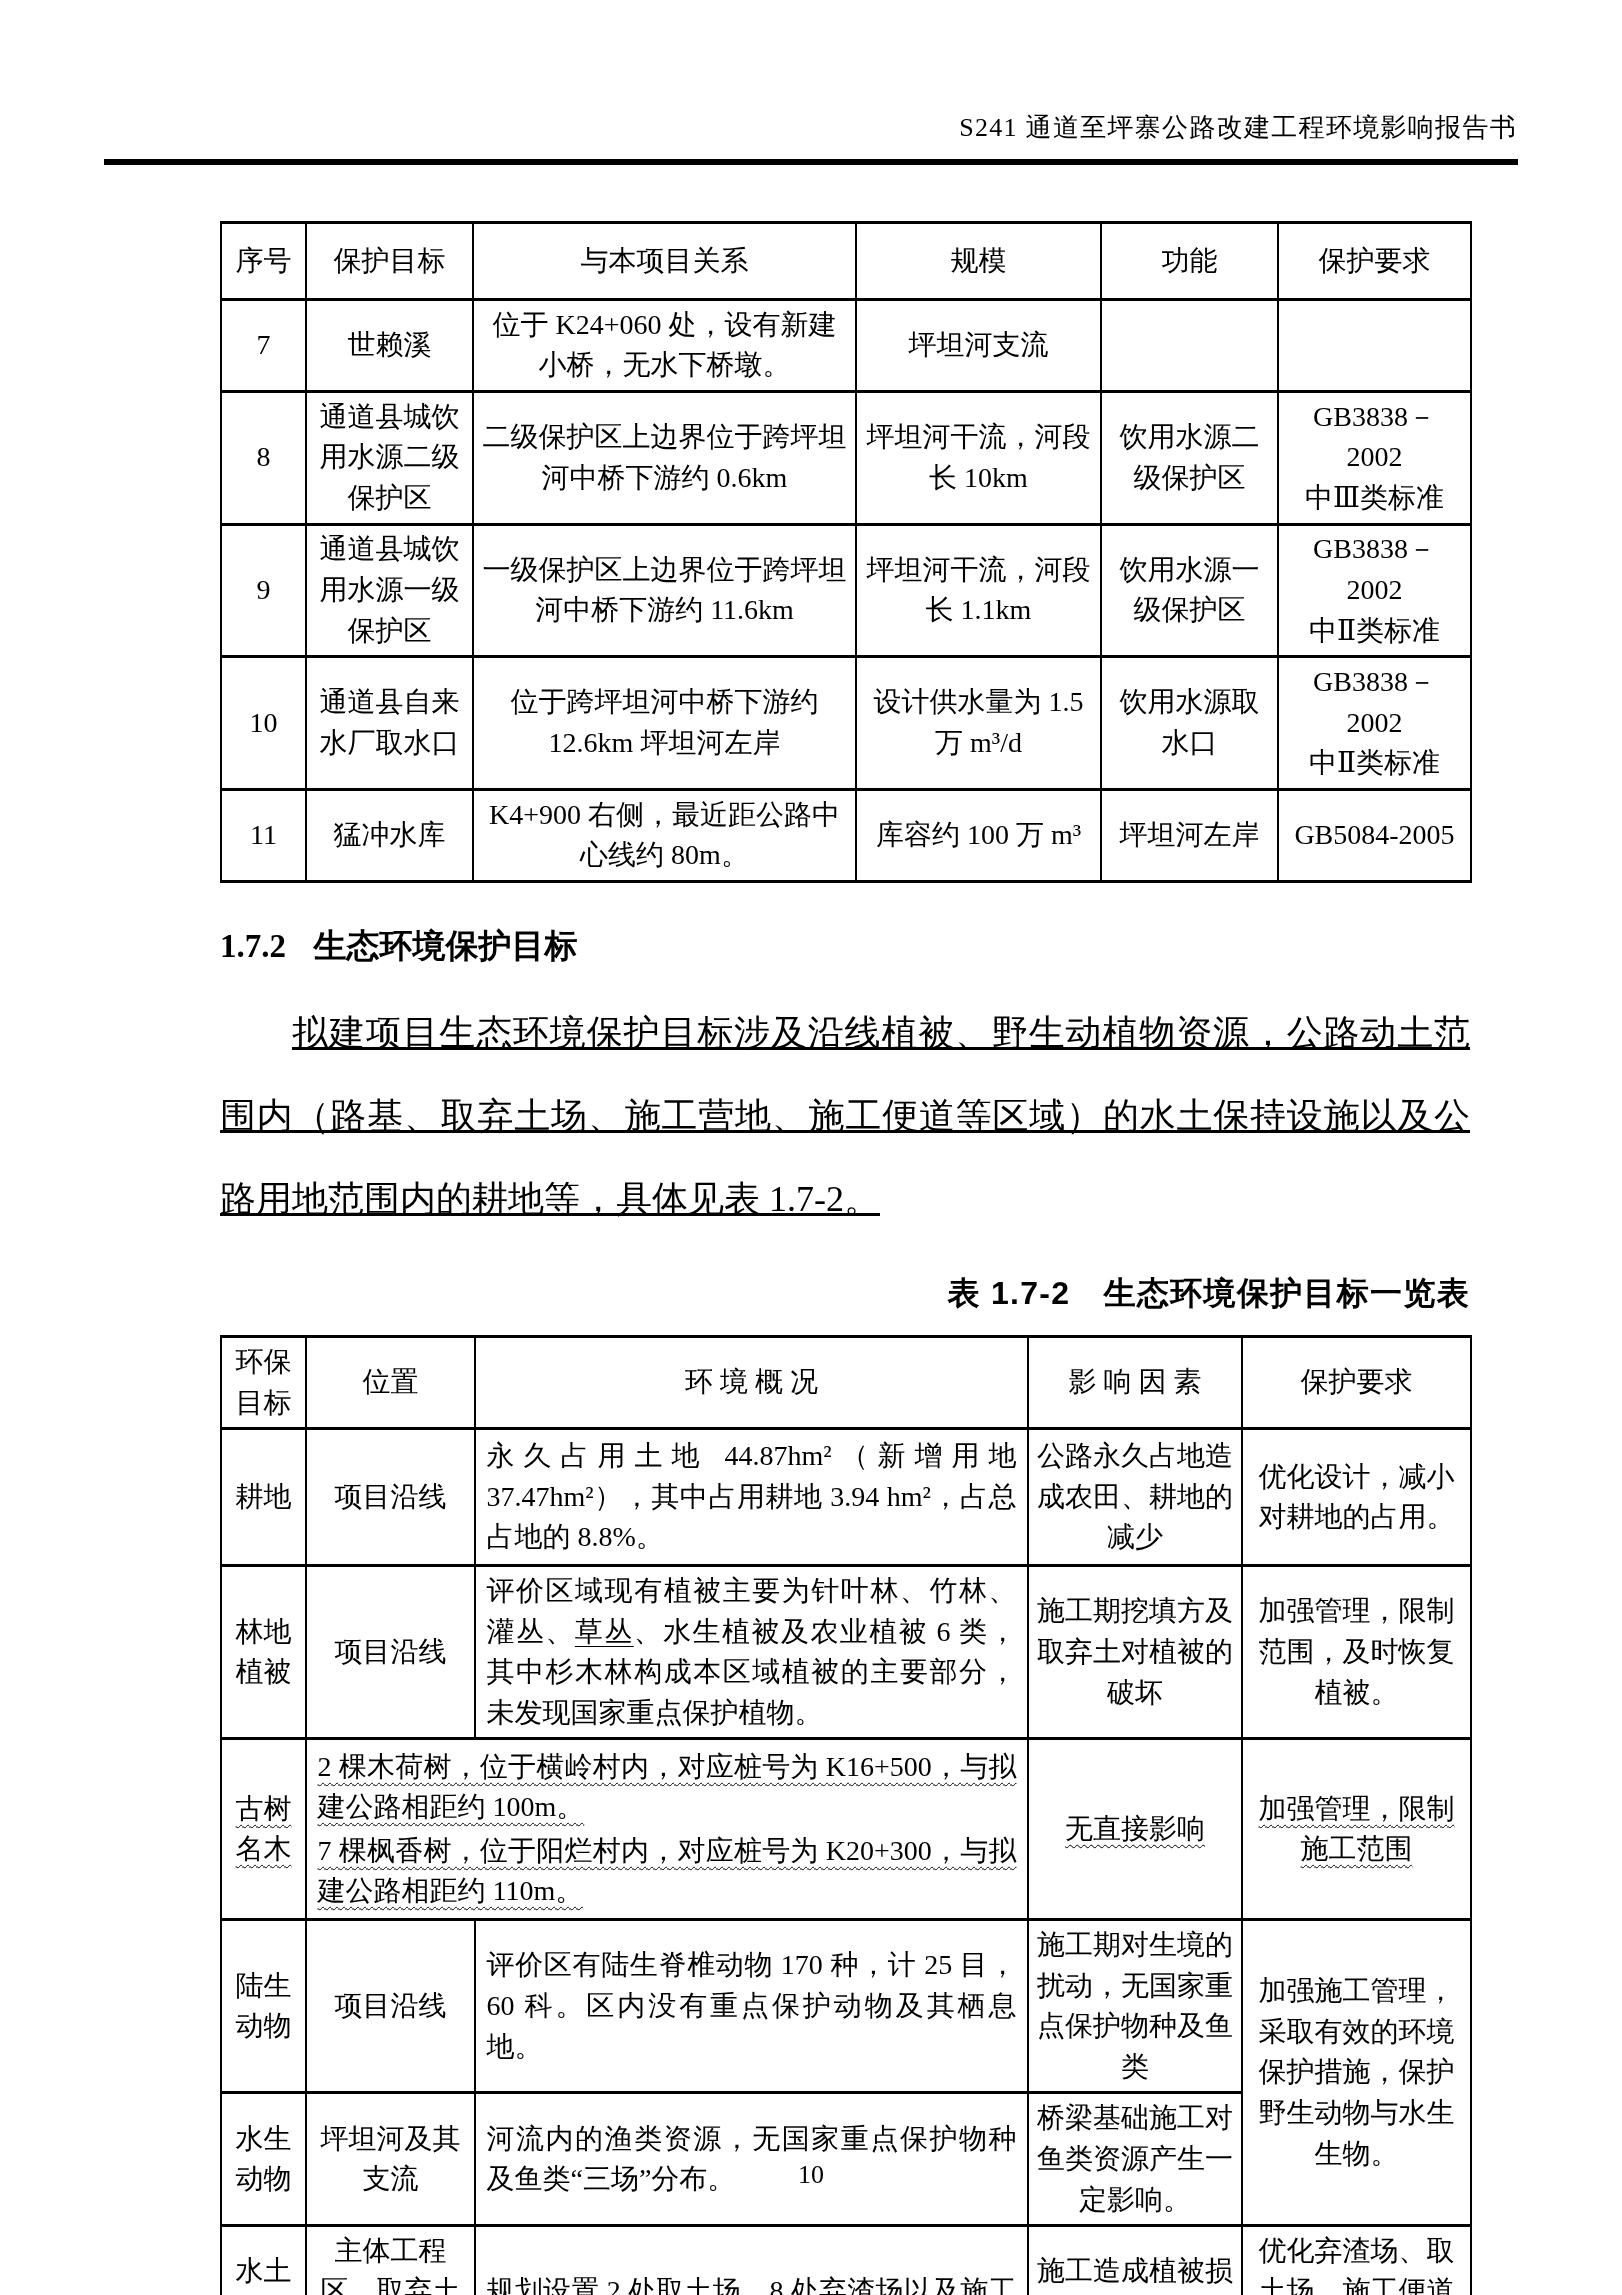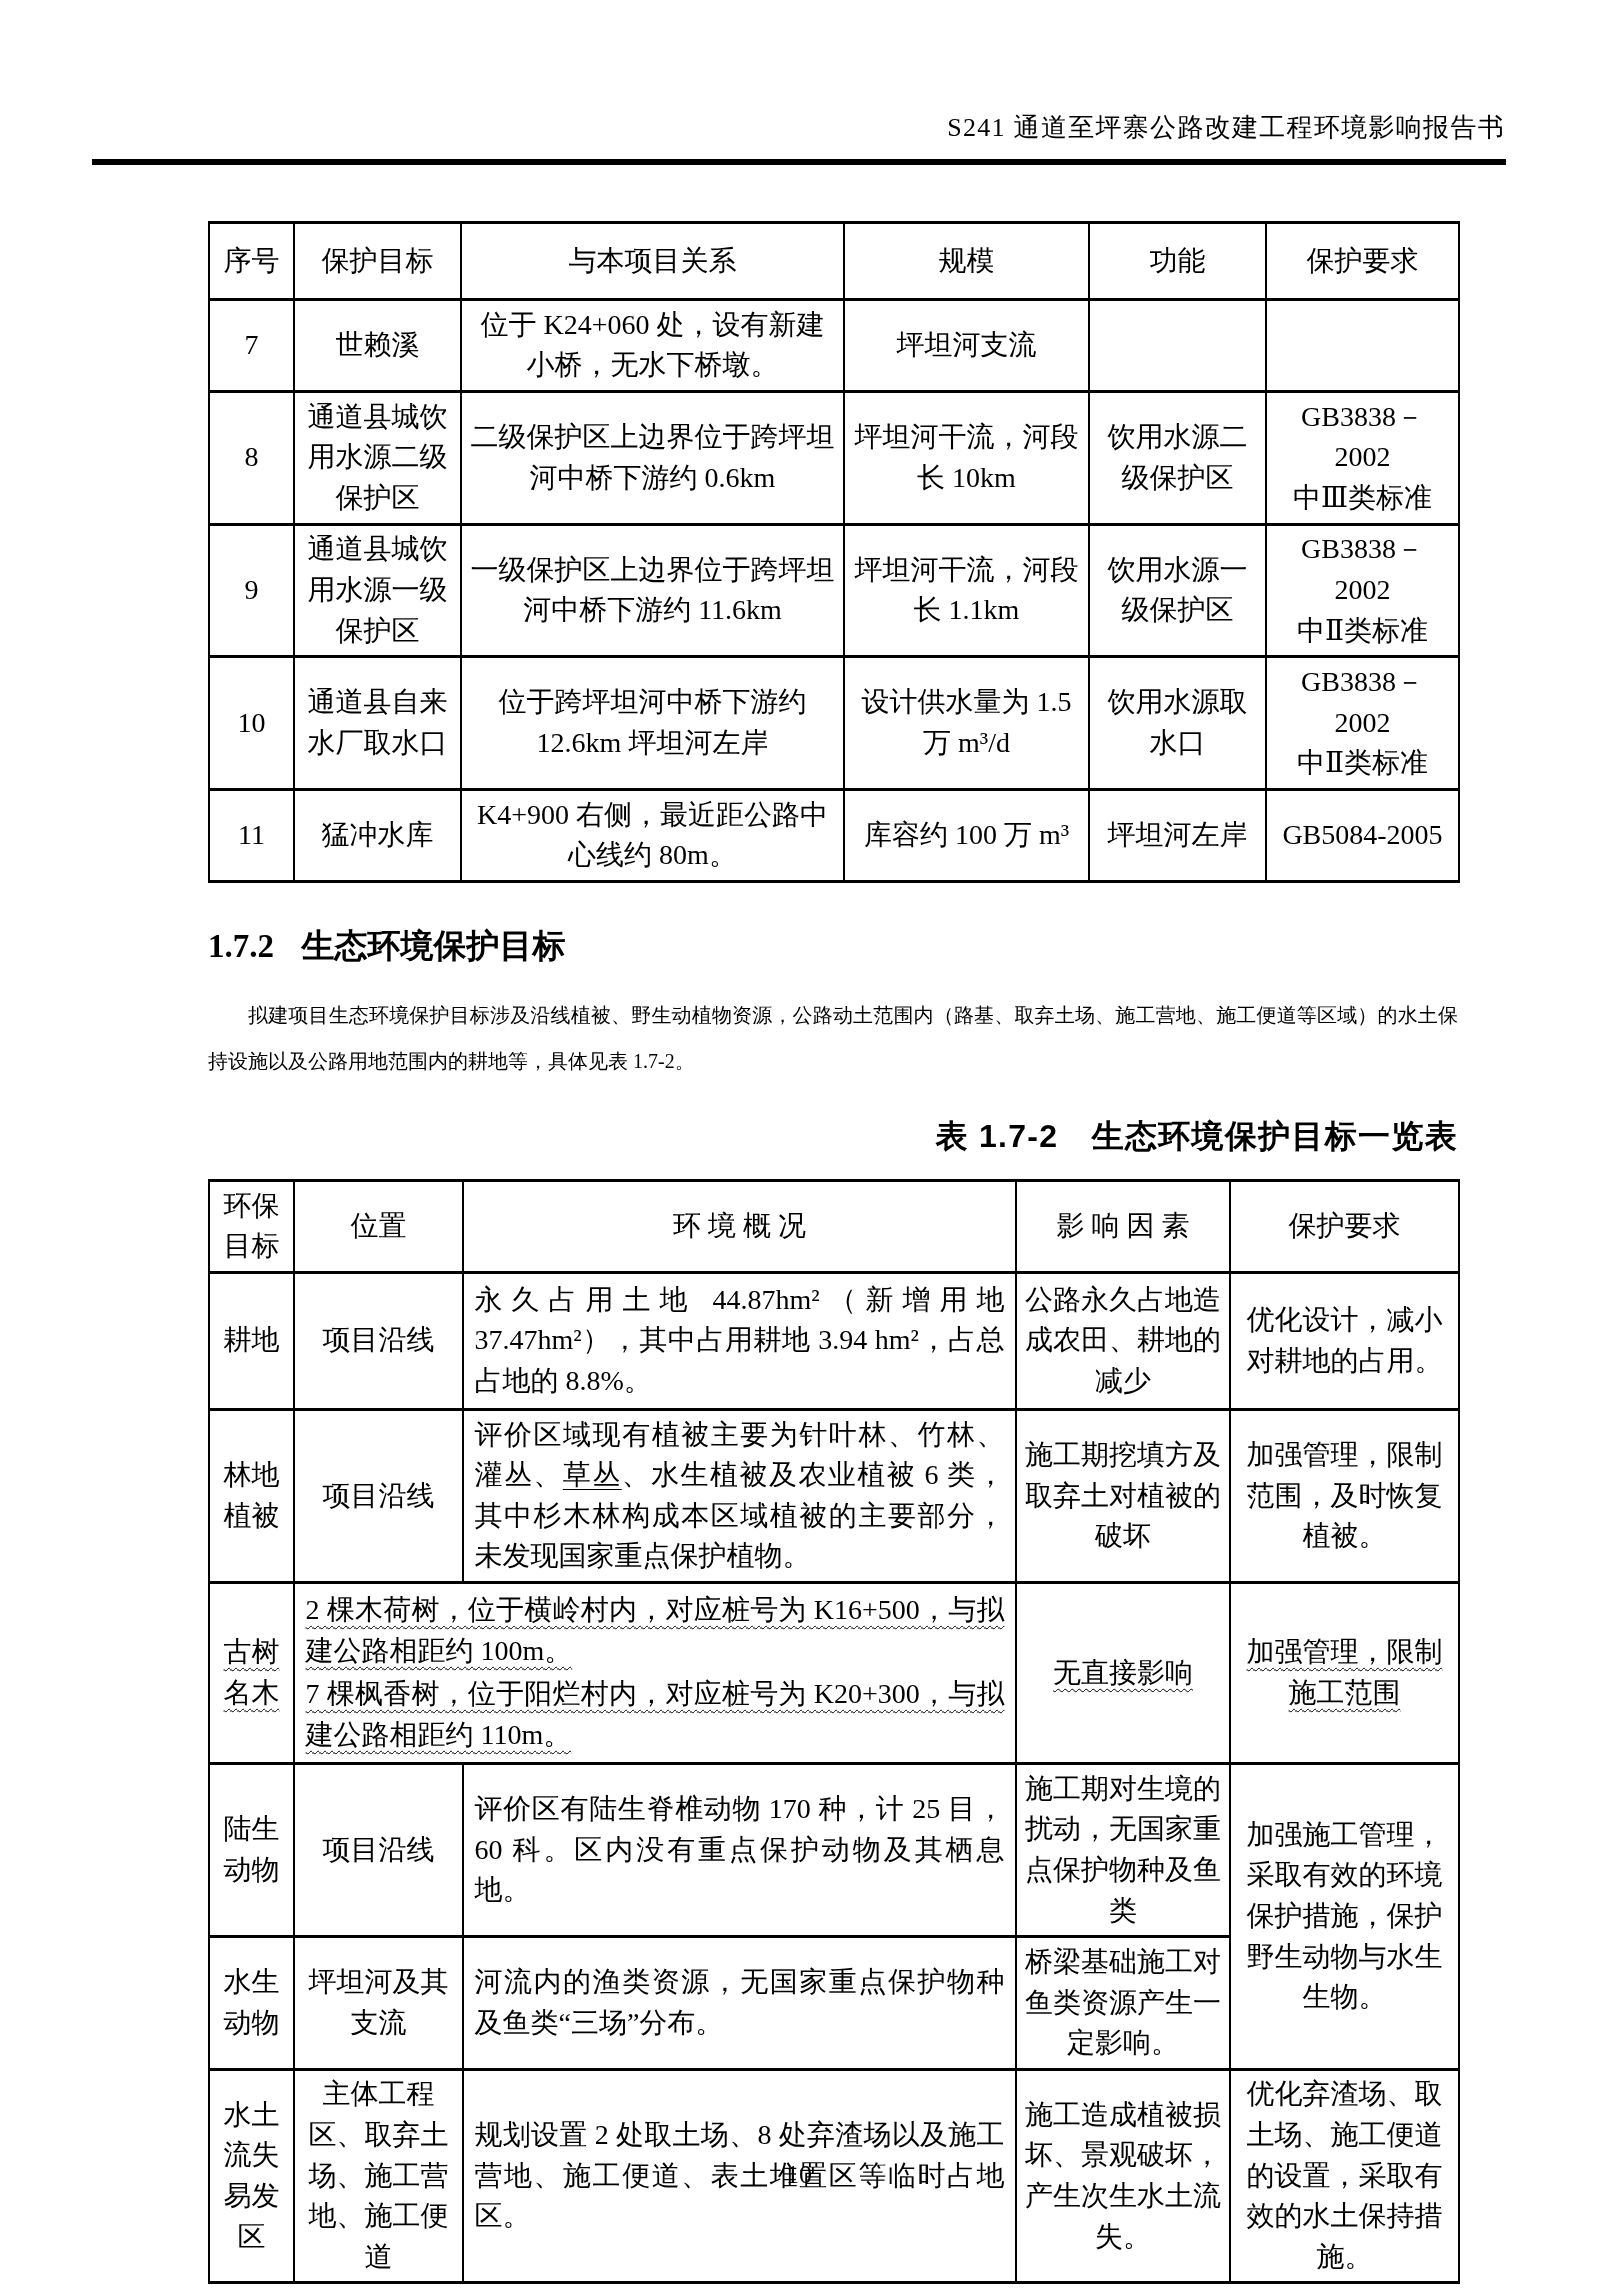--- a/index.html
+++ b/index.html
@@ -2,20 +2,21 @@
 <html style="font-size:10.5px"><head>
 <meta charset="utf-8">
 <style>
   html,body{margin:0;padding:0;background:#ffffff;}
   .page{
     position:relative;
     width:1598px;height:2295px;
     background:#ffffff;color:#000;
     font-family:"Liberation Serif","DejaVu Serif",serif;
     overflow:hidden;
+    margin-left:12px;
   }
   .doc-header{
     position:absolute;top:110px;right:93px;
     font-size:26px;letter-spacing:1.3px;white-space:nowrap;
   }
   .header-rule{
     position:absolute;top:159px;left:92px;right:92px;
     height:5.9px;background:#000;
   }
   .content{
@@ -39,22 +40,22 @@
   .wavy{
     text-decoration-line:underline;text-decoration-style:wavy;
     text-underline-offset:5.9px;text-decoration-thickness:1.3px;
   }
   .tree-line{margin:2.6px 0;}
   .section-heading{
     margin-top:41px;font-size:33px;font-weight:bold;
   }
   .section-heading .num{margin-right:27.5px;text-align:center;}
   .body-paragraph{
-    margin-top:23.6px;font-size:20px;line-height:2.3;
-    text-align:justify;text-indent:2em;
+    margin-top:23.6px;font-size:36px;line-height:2.3;
+    text-align:justify;text-indent:2em;text-decoration:underline;
   }
   .table-caption{
     margin-top:31px;text-align:right;
     font-family:"Liberation Sans","DejaVu Sans",sans-serif;
     font-size:32px;font-weight:bold;letter-spacing:1.3px;
   }
   .eco-table{margin-top:19.6px;}
   .page-number{
     position:absolute;bottom:105px;left:0;width:100%;
     text-align:center;font-size:26px;

